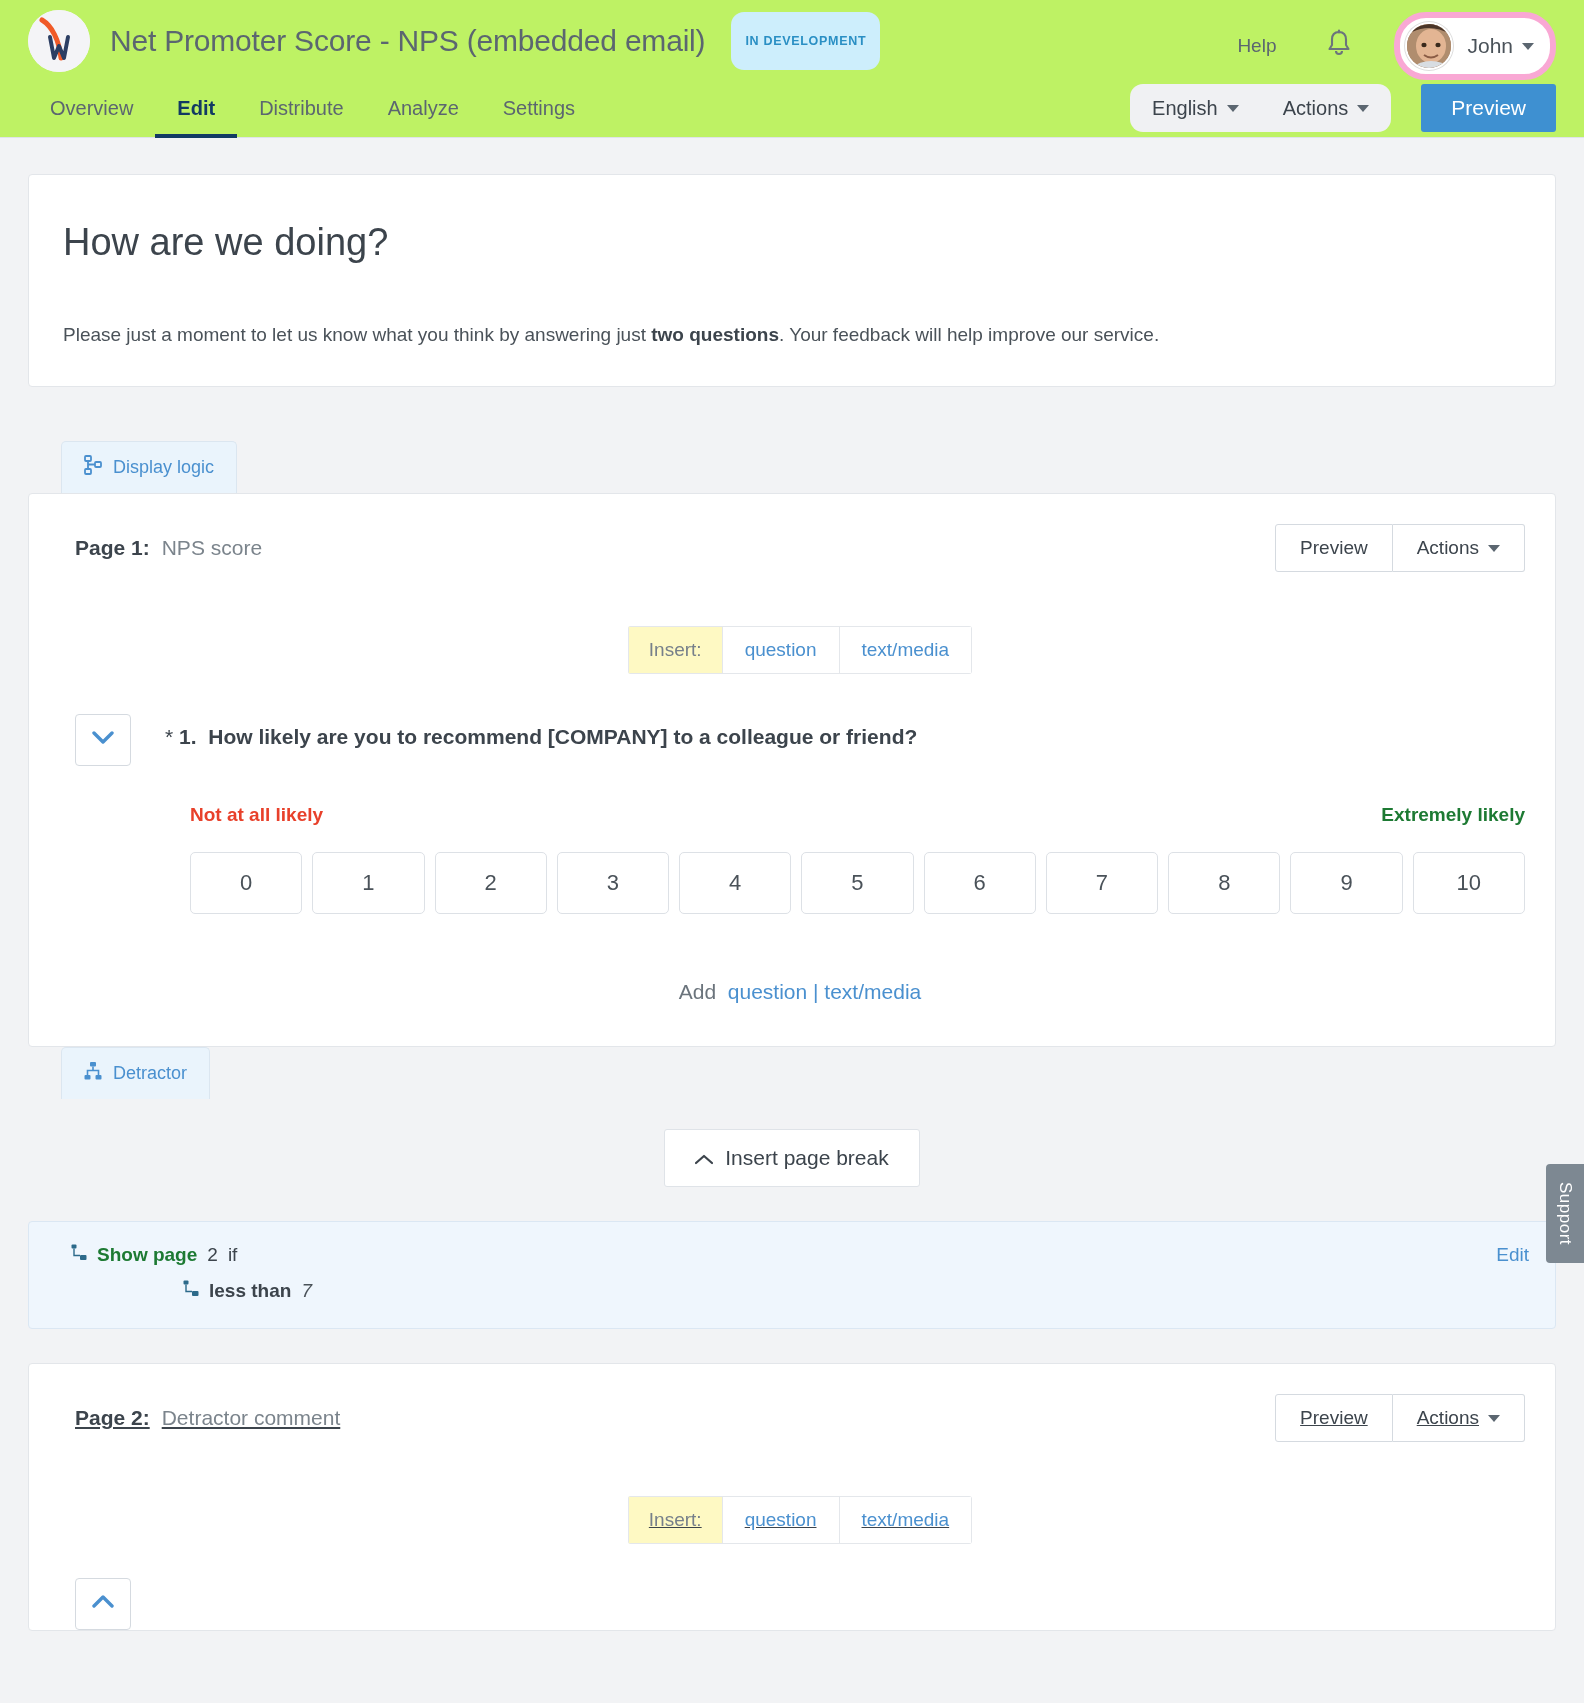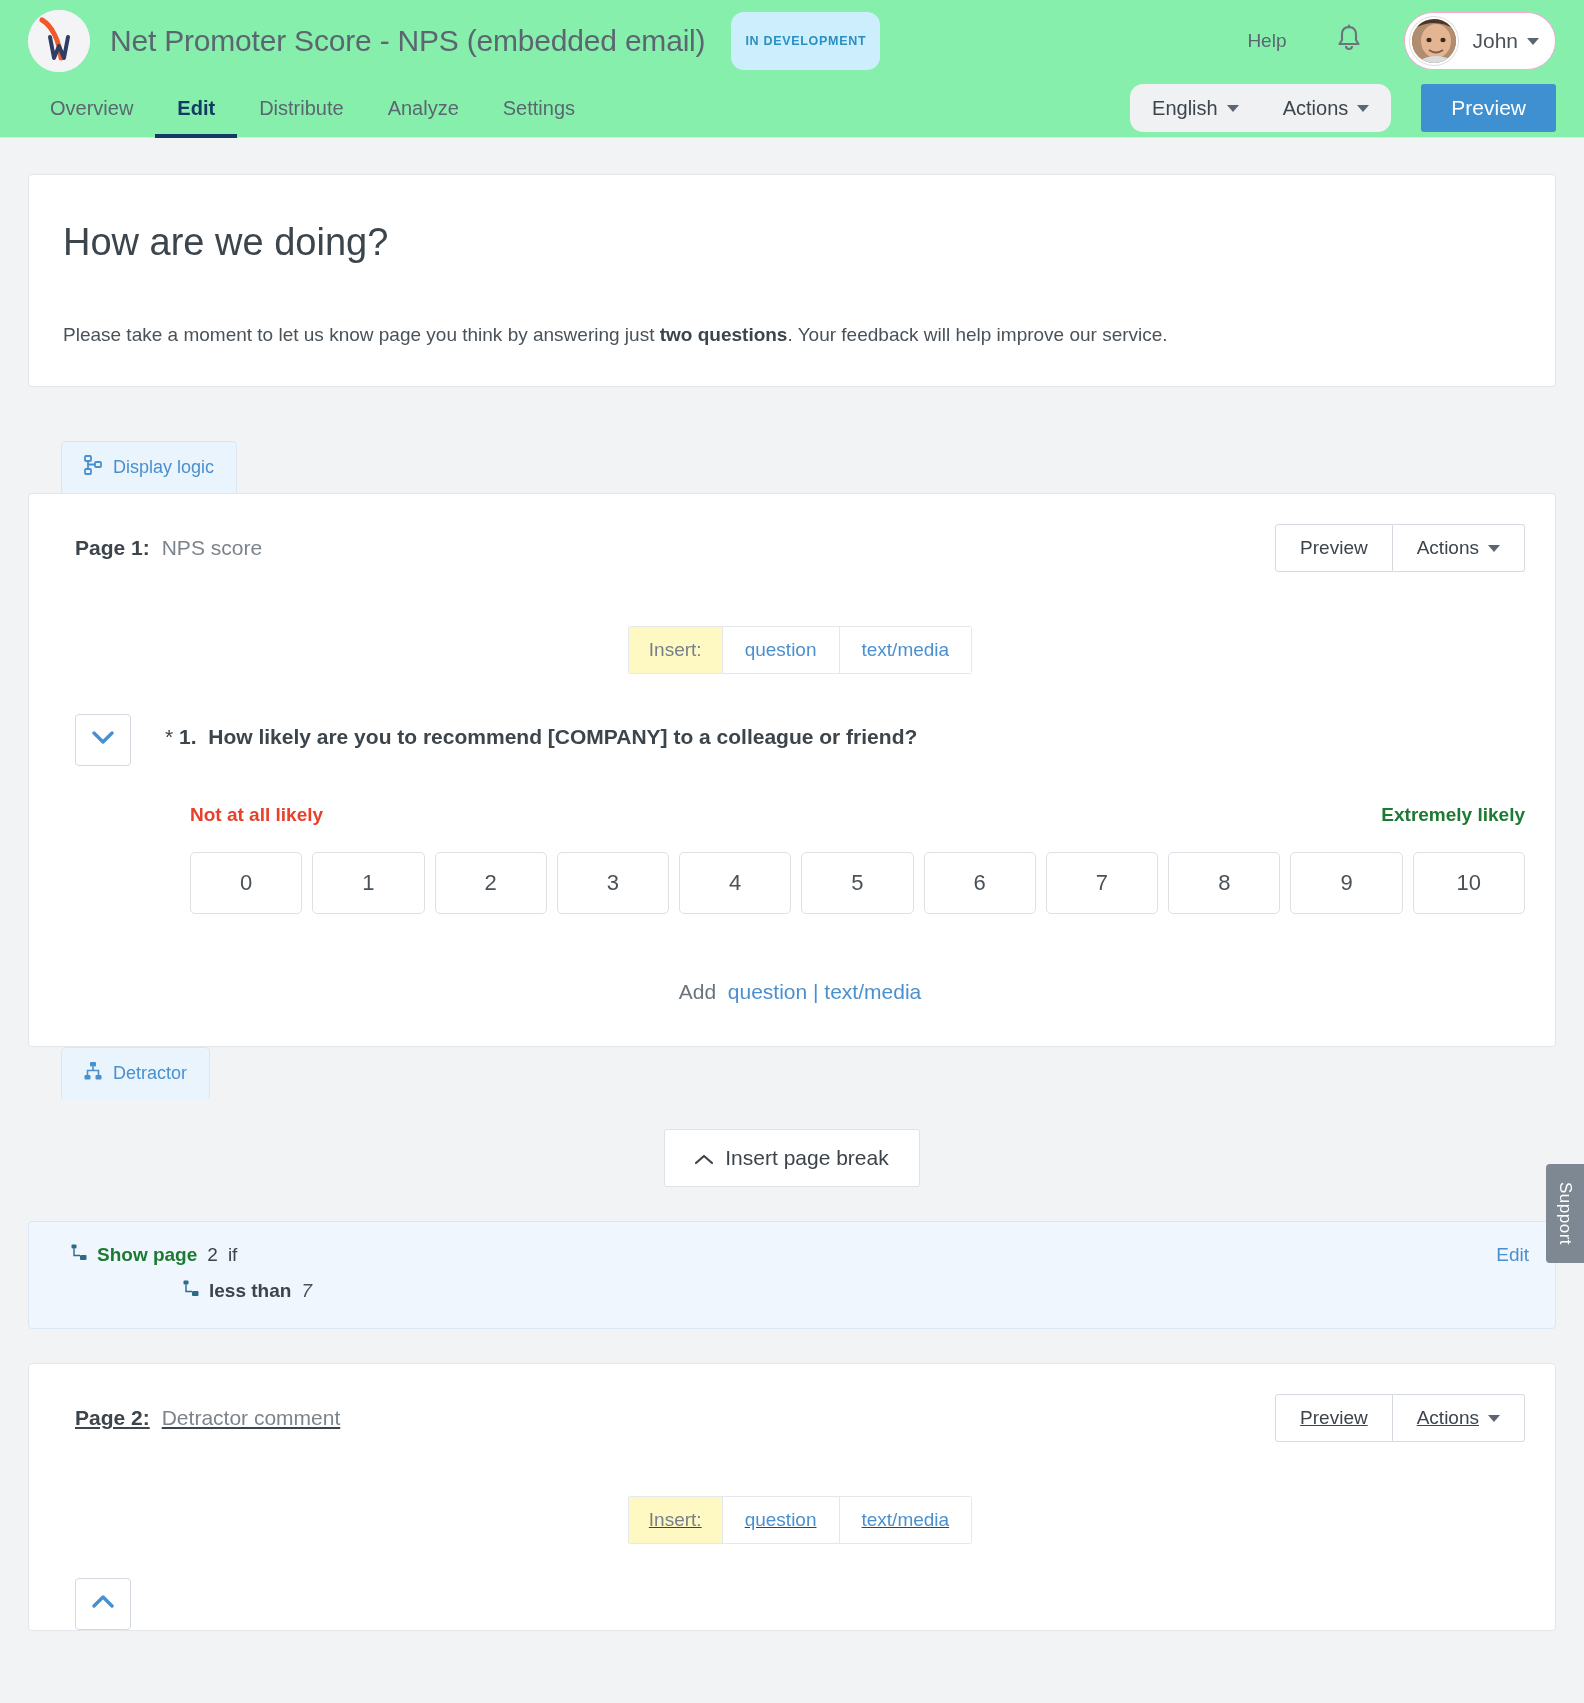--- a/index.html
+++ b/index.html
@@ -8,21 +8,21 @@
     width:1584px; height:1703px;
     background:#f2f3f5;
     font-family:"Liberation Sans", sans-serif;
     color:#3c444c;
     overflow:hidden;
     position:relative;
   }
 
   
   .topbar{
-    background:#86efac;
+    background:#bef264;
     border-bottom:1px solid #dfe3e8;
     height:138px;
     position:relative;
   }
   .brand-row{ display:flex; align-items:center; height:82px; padding-left:28px; position:relative; }
   .logo{
     width:62px;height:62px;border-radius:50%;
     background:#f4f4f7;
     position:relative; flex:0 0 auto;
     overflow:hidden;
@@ -39,21 +39,21 @@
     padding:22px 14px; border-radius:13px; white-space:nowrap;
   }
   .top-right{
     position:absolute; right:28px; top:12px;
     display:flex; align-items:center; gap:0;
   }
   .help-link{ font-size:19px; color:#5b6670; margin-right:50px; text-decoration:none; }
   .bell{ margin-right:42px; cursor:pointer; }
   .user-chip{
     display:flex; align-items:center;
-    border:1px solid #f9a8d4; border-radius:32px;
+    border:6px solid #f9a8d4; border-radius:32px;
     padding:4px 16px 4px 5px; background:#fff;
   }
   .avatar{
     width:48px;height:48px;border-radius:50%;
     background:#9a7b63; overflow:hidden; position:relative;
     border:2px solid #fff; box-shadow:0 0 0 1px #ddd;
   }
   .avatar .face{ position:absolute; inset:0; }
   .user-name{ font-size:21px; color:#4a5259; margin-left:14px; }
   .caret{ display:inline-block; width:0;height:0;
@@ -245,21 +245,21 @@
       </div>
       <button class="btn-preview-primary">Preview</button>
     </div>
   </div>
 </div>
 
 <div class="content">
 
   <div class="card intro-card">
     <h1 class="intro-title">How are we doing?</h1>
-    <p class="intro-text"><span>Please take a moment to let us know page you think by answering just </span><b>two questions</b><span>. Your feedback will help improve our service.</span></p>
+    <p class="intro-text"><span>Please just a moment to let us know what you think by answering just </span><b>two questions</b><span>. Your feedback will help improve our service.</span></p>
   </div>
 
   <div class="logic-tabwrap">
     <div class="logic-tab">
       <span>
         <svg width="18" height="20" viewBox="0 0 18 20">
           <rect x="1" y="1" width="6" height="5" rx="1" fill="none" stroke="#4a90cf" stroke-width="1.8"></rect>
           <rect x="11" y="7" width="6" height="5" rx="1" fill="none" stroke="#4a90cf" stroke-width="1.8"></rect>
           <rect x="1" y="14" width="6" height="5" rx="1" fill="none" stroke="#4a90cf" stroke-width="1.8"></rect>
           <path d="M4 6 v8 M4 9.5 h7" stroke="#4a90cf" stroke-width="1.8" fill="none"></path>

